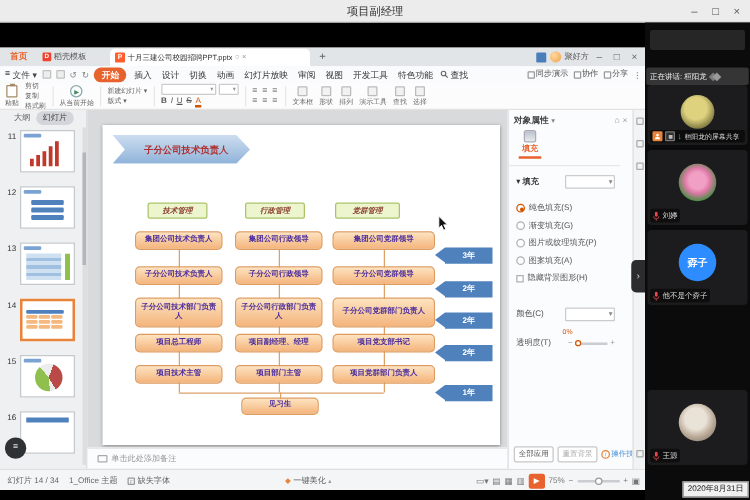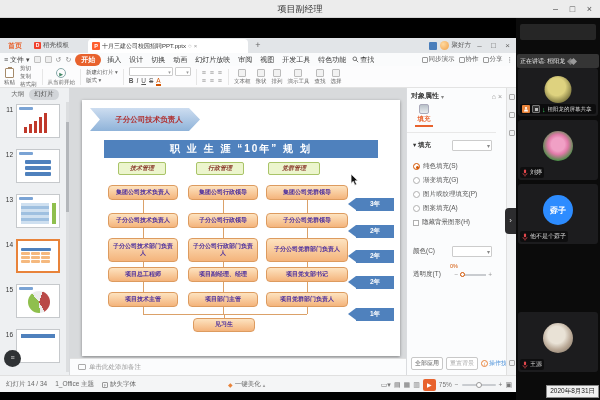--- a/index.html
+++ b/index.html
@@ -401,21 +401,20 @@
       </div>
       <div class="lscroll">
           <i></i>
         </div>
       <div class="assistant">≡</div>
     </div>
 
     <div class="sarea">
       <div class="slide">
         <div class="banner">子分公司技术负责人</div>
-        <div class="stitle">职 业 生 涯 “10年” 规 划</div>
 
         <div class="cat cat1">技术管理</div>
         <div class="cat cat2">行政管理</div>
         <div class="cat cat3">党群管理</div>
 
         <div class="vl" style="left:61px;top:100px;height:114px"></div>
         <div class="vl" style="left:141px;top:100px;height:114px"></div>
         <div class="vl" style="left:225px;top:100px;height:114px"></div>
         <div class="hl" style="left:61px;top:214px;width:164px"></div>
         <div class="vl" style="left:142px;top:214px;height:5px"></div>

